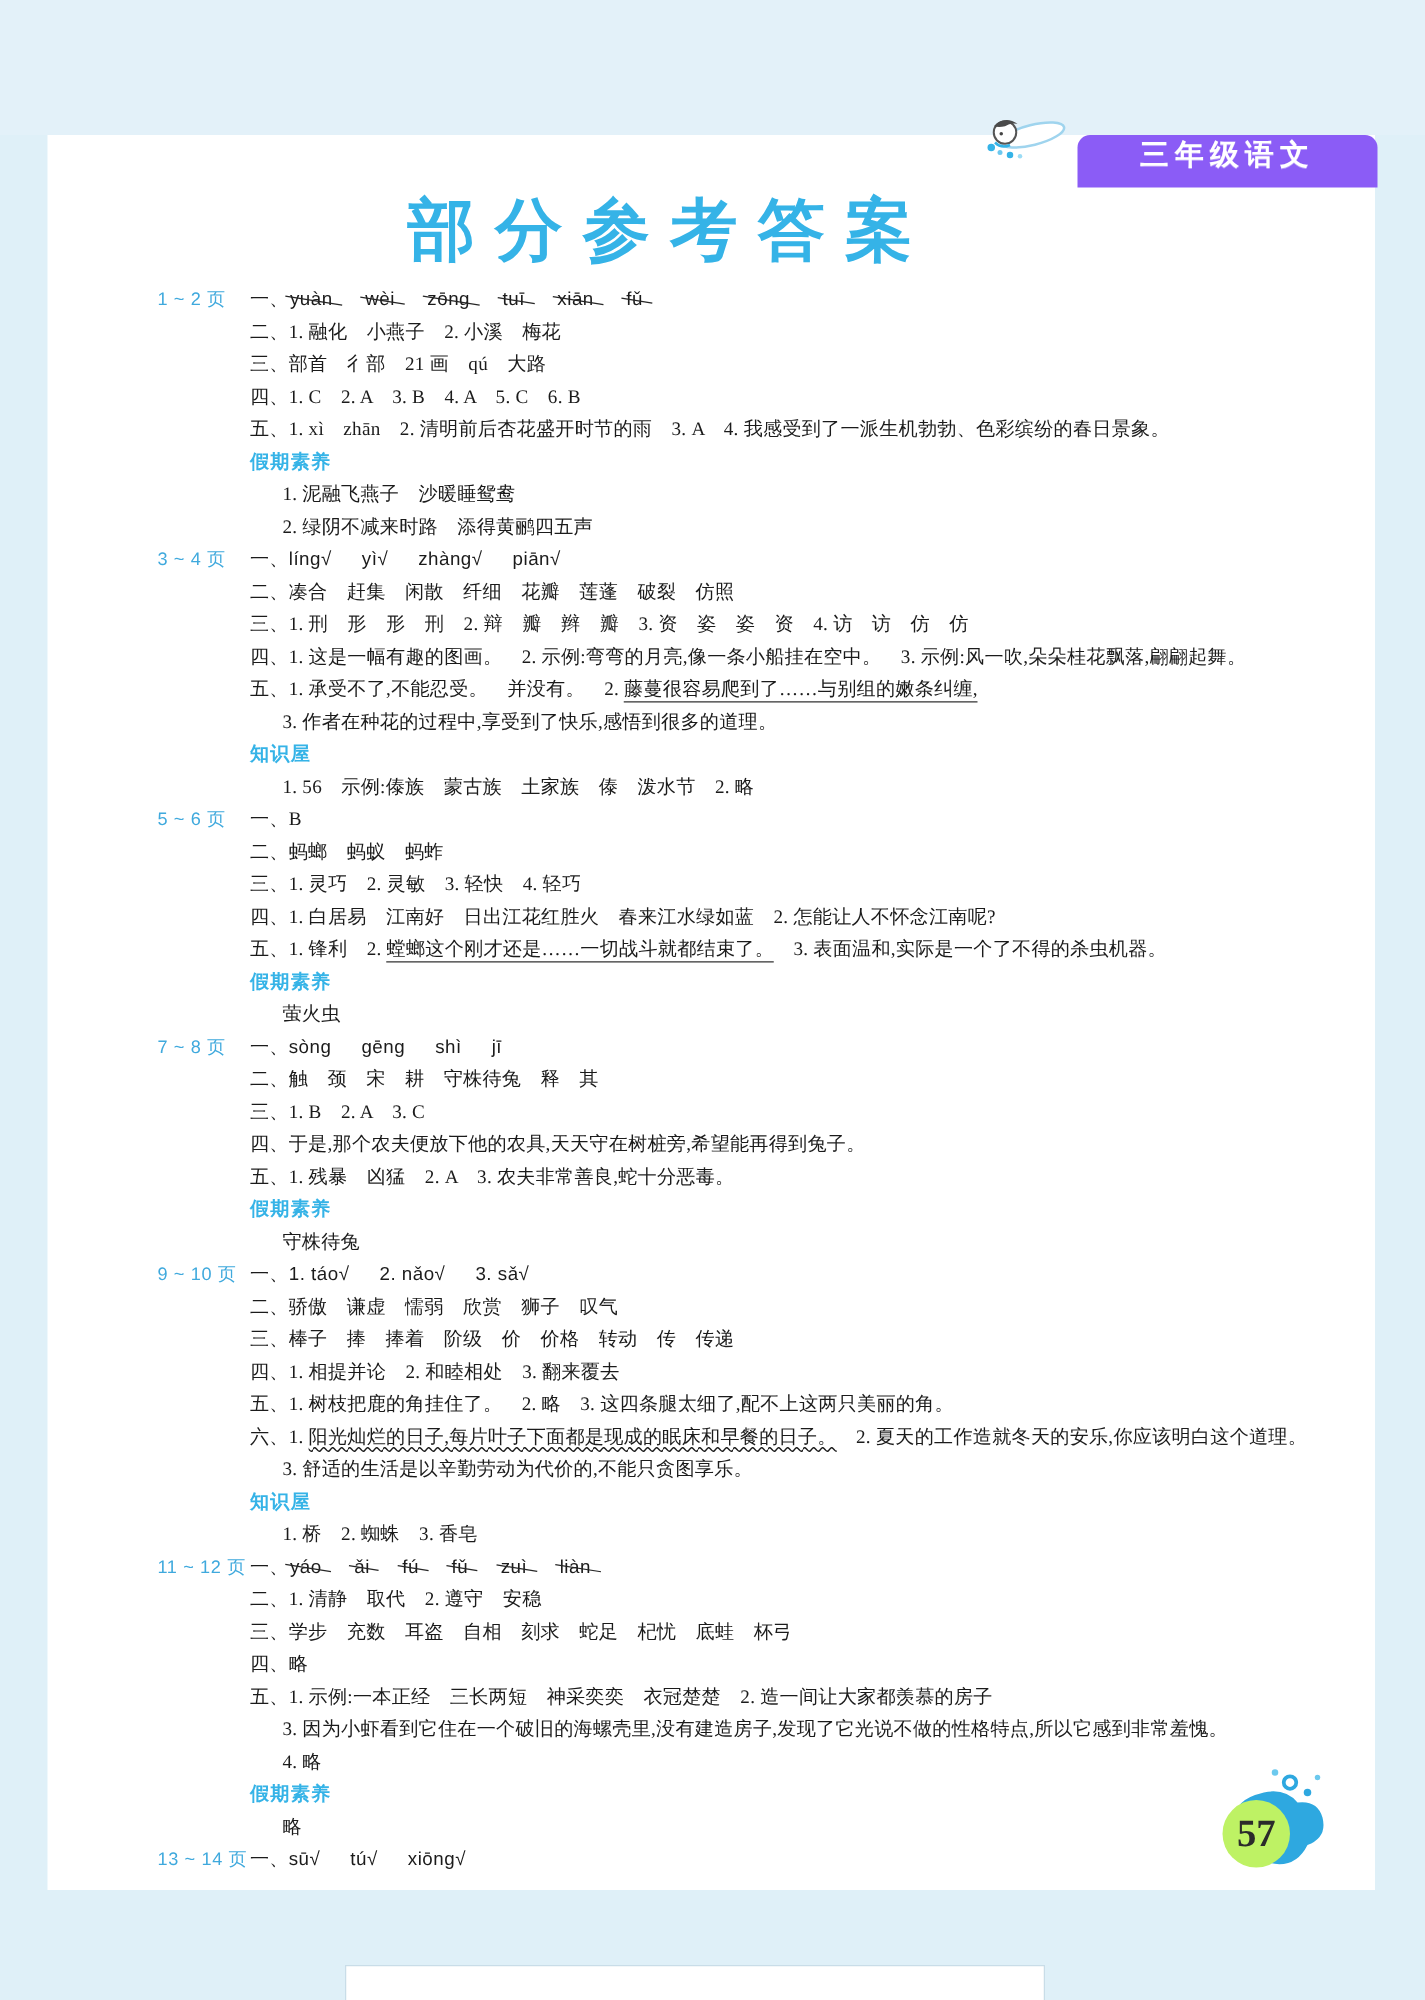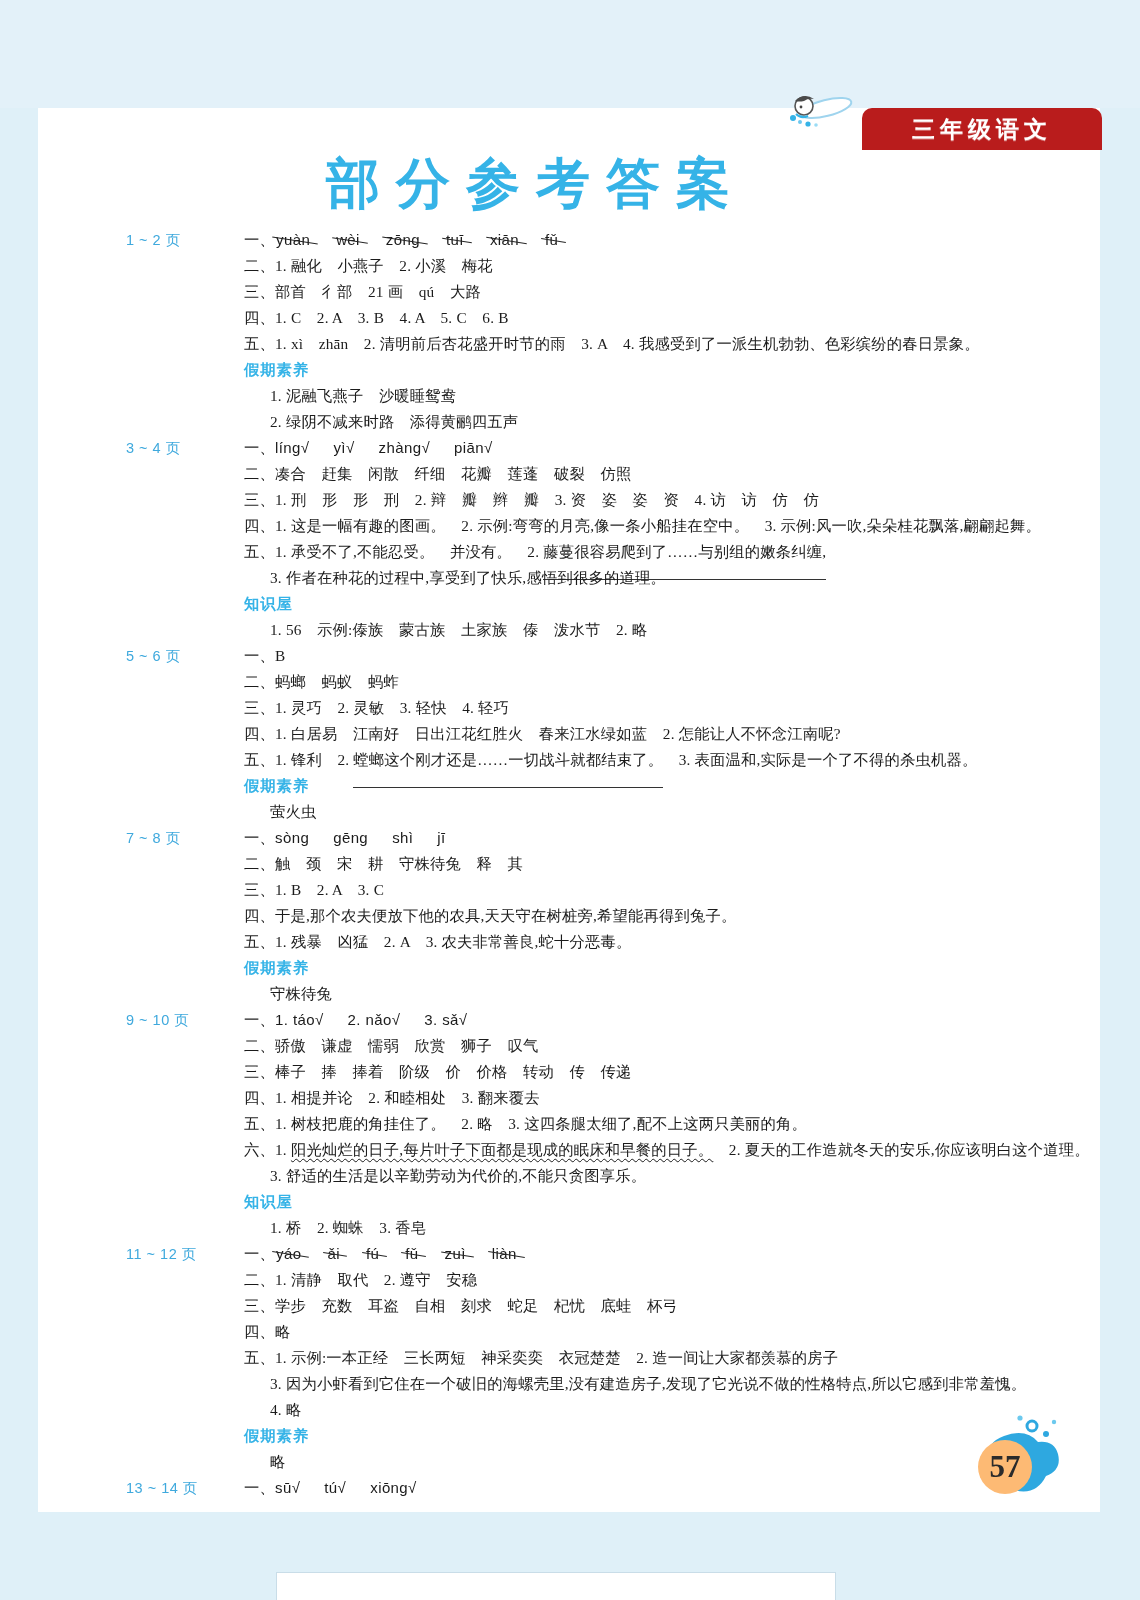--- a/index.html
+++ b/index.html
@@ -38,24 +38,23 @@
     background: #e3f1f9;
   }
 
   
   .header-tab {
     position: absolute;
     right: 38px;
     top: 108px;
     width: 240px;
     height: 42px;
-    background: #b91c1c;
+    background: #8b5cf6;
     border-radius: 10px 10px 0 0;
     display: flex;
-    align-items: center;
     justify-content: center;
   }
   .header-tab-label {
     color: #ffffff;
     font-size: 23px;
     letter-spacing: 5px;
     font-family: "Liberation Serif", "DejaVu Serif", serif;
     font-weight: 700;
     text-shadow: 0 1px 0 rgba(255,255,255,.4);
   }
@@ -108,21 +107,20 @@
     font-family: "Liberation Sans", sans-serif;
   }
   .pages-col .cn { font-family: "Liberation Serif", "DejaVu Serif", serif; }
   .ans-col {
     flex: 1 1 auto;
     font-size: 15.3px;
     line-height: 24px;
     color: #1b1b1b;
     letter-spacing: 0.2px;
     white-space: nowrap;
-    margin-left: 44px;
   }
   .indent { padding-left: 26px; }
   .pinyin {
     font-family: "Liberation Sans", sans-serif;
     font-size: 15px;
     letter-spacing: 0.4px;
   }
   .strike {
     position: relative;
     display: inline-block;
@@ -139,21 +137,21 @@
   .tick { font-family: "Liberation Sans", sans-serif; }
   .subhead {
     color: #35b3e7;
     font-size: 15.3px;
     font-weight: 700;
     line-height: 24px;
     letter-spacing: 1px;
   }
   .uline {
     border-bottom: 1.1px solid #333;
-    padding-bottom: 19px;
+    padding-bottom: 1px;
   }
   .wavy {
     text-decoration: underline;
     text-decoration-style: wavy;
     text-decoration-thickness: 1px;
     text-underline-offset: 3px;
   }
   .sp-lg { display: inline-block; width: 24px; }
 
   
@@ -168,21 +166,21 @@
     position: absolute;
     left: 0; top: 0;
     width: 140px; height: 120px;
   }
   .pagenum {
     position: absolute;
     left: 24px;
     top: 32px;
     width: 54px;
     height: 54px;
-    background: #fdba74;
+    background: #bef264;
     border-radius: 50%;
     display: flex;
     align-items: center;
     justify-content: center;
     color: #2b2b2b;
     font-size: 31px;
     font-weight: 700;
     font-family: "Liberation Serif", "DejaVu Serif", serif;
   }
   .watermark {

